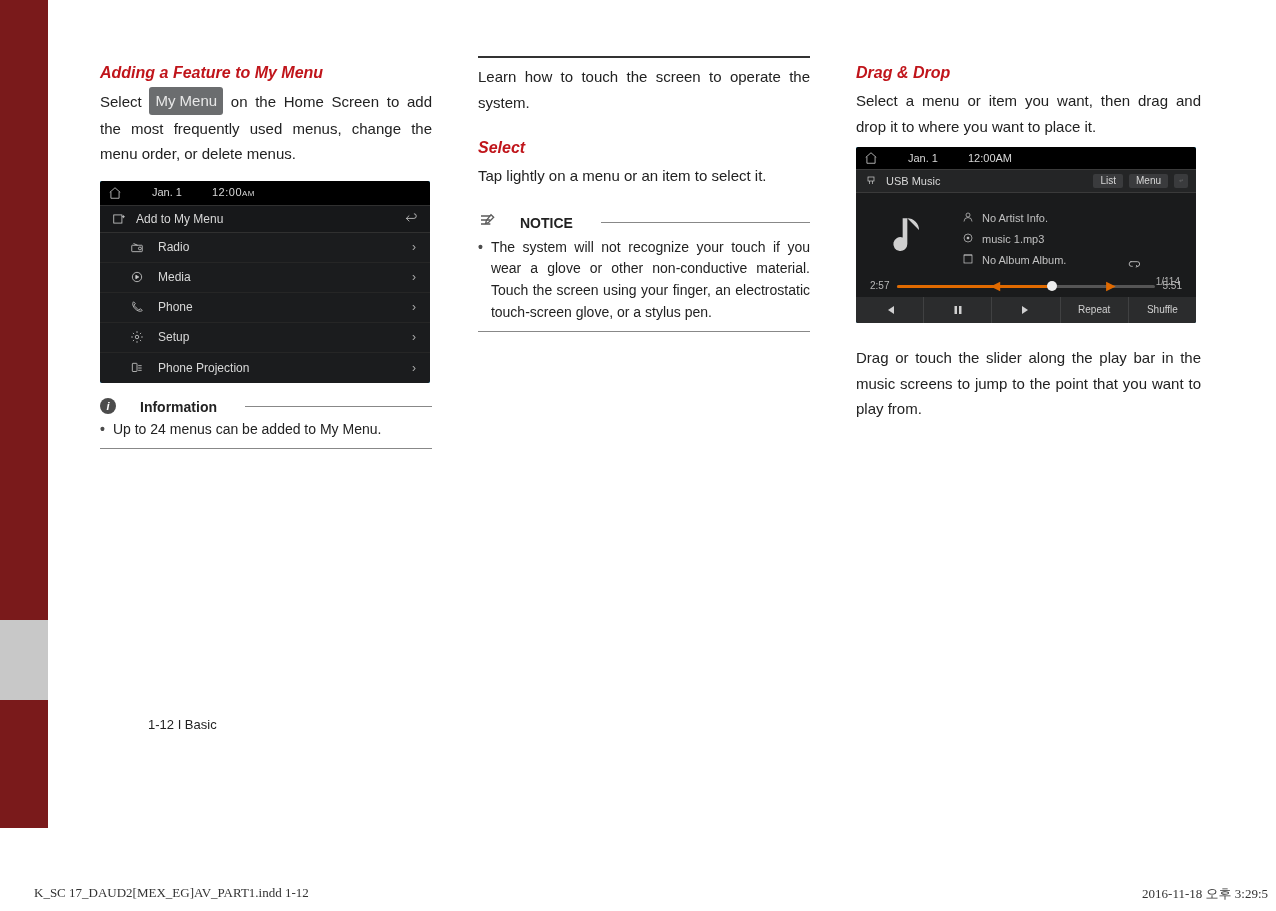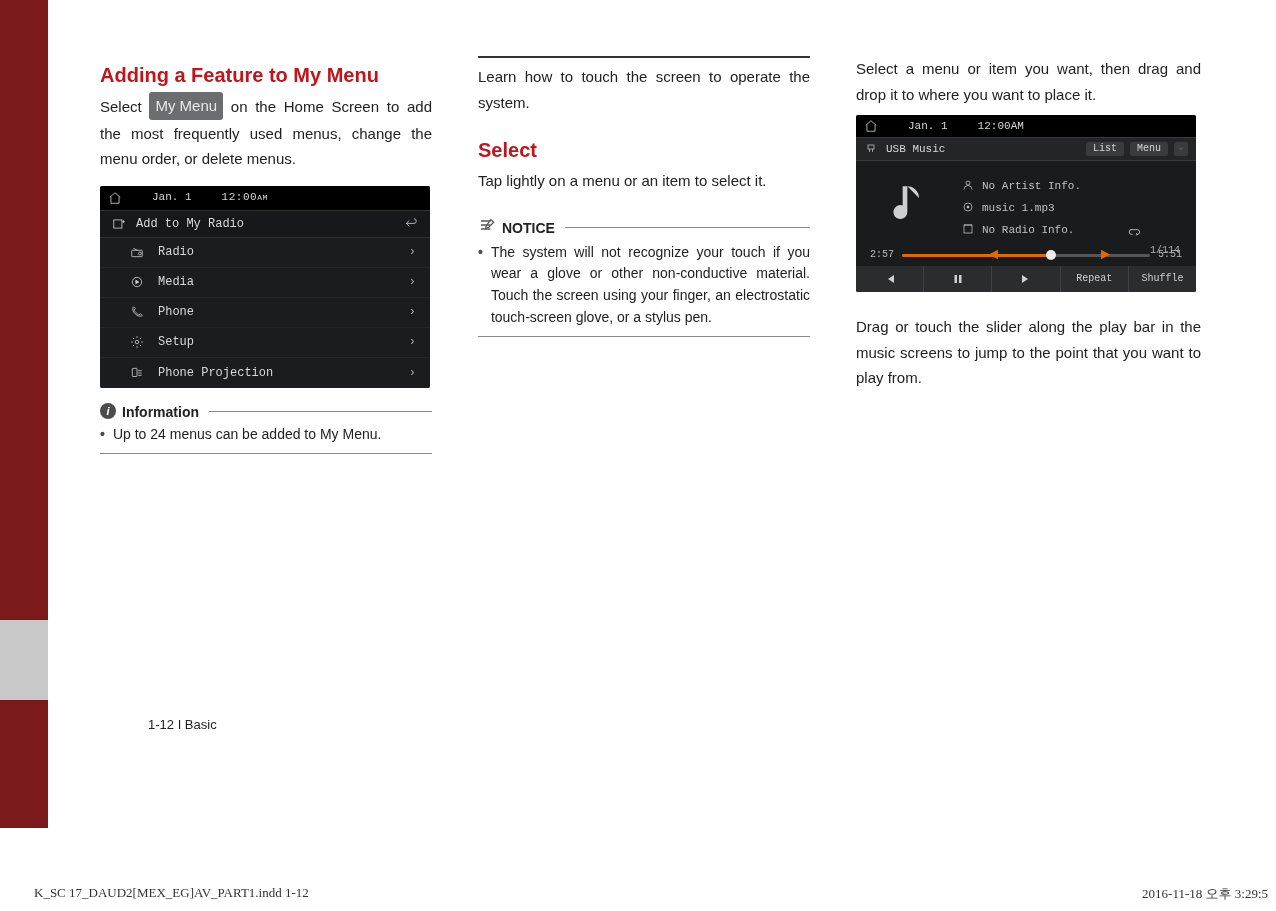--- a/index.html
+++ b/index.html
@@ -34,43 +34,43 @@
     display: flex;
     flex-direction: row;
     gap: 46px;
     padding: 0 52px;
   }
   .col { width: 332px; font-size: 15px; }
   .col3 { width: 345px; }
   .red-head {
     color: #c0151b;
     font-weight: bold;
-    font-size: 20px;
+    font-size: 16px;
     margin: 8px 0 6px 0;
+    font-style: italic;
   }
   .body-text { line-height: 1.7; text-align: justify; }
   .chip {
     display: inline-block;
     background: #6b6d6f;
     color: #e8e8e8;
     font-size: 15px;
     padding: 1px 6px;
     border-radius: 3px;
     position: relative;
     top: -1px;
   }
   
   .shot {
     background: #0ea5e9;
     color: #d8d8d8;
     border-radius: 2px;
     overflow: hidden;
     font-size: 12px;
     line-height: 1;
-    font-family: Liberation Mono, monospace;
   }
   .shot1 { width: 330px; margin-top: 14px; }
   .shot-top {
     display: flex; align-items: center;
     height: 24px; padding: 0 8px;
     background: #000; font-size: 11px;
     gap: 30px;
   }
   .shot-top .time { letter-spacing: 0.5px; }
   .shot-top .ampm { font-size: 8px; }
@@ -168,21 +168,21 @@
 
   
   .i-circle {
     display: inline-flex; align-items: center; justify-content: center;
     width: 16px; height: 16px; border-radius: 50%;
     background: #4b4b4b; color: #fff; font-size: 11px; font-style: italic;
     font-weight: bold;
     position: relative; top: -1px;
   }
   .info-head {
-    display: flex; align-items: center; gap: 6px;
+    display: flex; align-items: center; gap: 24px;
     font-weight: bold; font-size: 14px; margin: 16px 0 4px 0;
   }
   .info-line { flex: 1; height: 1px; background: #888; margin-left: 4px; }
   .bullet-row {
     display: flex; gap: 8px; font-size: 14px;
     line-height: 1.55; text-align: justify;
   }
   .bullet-dot { color: #4b4b4b; font-weight: bold; }
   .section-title {
     font-size: 22px; font-weight: bold;
@@ -235,21 +235,21 @@
           </span>
         </div>
         <div class="shot-sub">
           <span class="left">
             <span class="icon-box">
               <svg width="14" height="14" viewBox="0 0 24 24" class="svg-ico">
                   <rect x="3" y="5" width="14" height="14"></rect>
                   <path d="M17 8 h5 M19.5 5.5 v5"></path>
                 </svg>
             </span>
-            <span>Add to My Radio</span>
+            <span>Add to My Menu</span>
           </span>
           <span class="icon-box">
             <svg width="16" height="14" viewBox="0 0 24 24" class="svg-ico">
                 <path d="M9 6 L4 11 L9 16 M4 11 H17 A4 4 0 0 0 17 3"></path>
               </svg>
           </span>
         </div>
 
         <div class="menu-row">
           <span class="rl">
@@ -343,20 +343,21 @@
         <span class="info-line"></span>
       </div>
       <div class="bullet-row">
         <span class="bullet-dot">•</span>
         <span>The system will not recognize your touch if you wear a glove or other non-conductive material. Touch the screen using your finger, an electrostatic touch-screen glove, or a stylus pen.</span>
       </div>
       <hr class="sep">
     </div>
 
     <div class="col col3">
+      <div class="red-head">Drag &amp; Drop</div>
       <div class="body-text">Select a menu or item you want, then drag and drop it to where you want to place it.</div>
 
       <div class="shot shot2">
         <div class="shot2-top">
           <span class="icon-box">
             <svg width="14" height="14" viewBox="0 0 24 24" class="svg-ico">
                 <path d="M3 11 L12 3 L21 11 M5 10 V21 H19 V10"></path>
               </svg>
           </span>
           <span>Jan. 1</span>
@@ -404,21 +405,21 @@
                       <circle cx="12" cy="12" r="8"></circle>
                       <circle cx="12" cy="12" r="2" fill="#cfcfcf"></circle>
                     </svg></span>
                 <span>music 1.mp3</span>
               </div>
               <div class="meta-row">
                 <span><svg width="12" height="12" viewBox="0 0 24 24" class="svg-ico">
                       <rect x="4" y="4" width="16" height="16"></rect>
                       <path d="M4 4 h16"></path>
                     </svg></span>
-                <span>No Radio Info.</span>
+                <span>No Album Album.</span>
               </div>
             </div>
           </div>
           <span class="repeat-ico">
             <svg width="14" height="14" viewBox="0 0 24 24" class="svg-ico">
                 <path d="M4 8 h12 a4 4 0 0 1 0 8 h-2 M8 16 H6 a4 4 0 0 1 0 -8"></path>
                 <path d="M14 14 l2 2 l-2 2"></path>
               </svg>
           </span>
           <span class="track-count">1/114</span>

